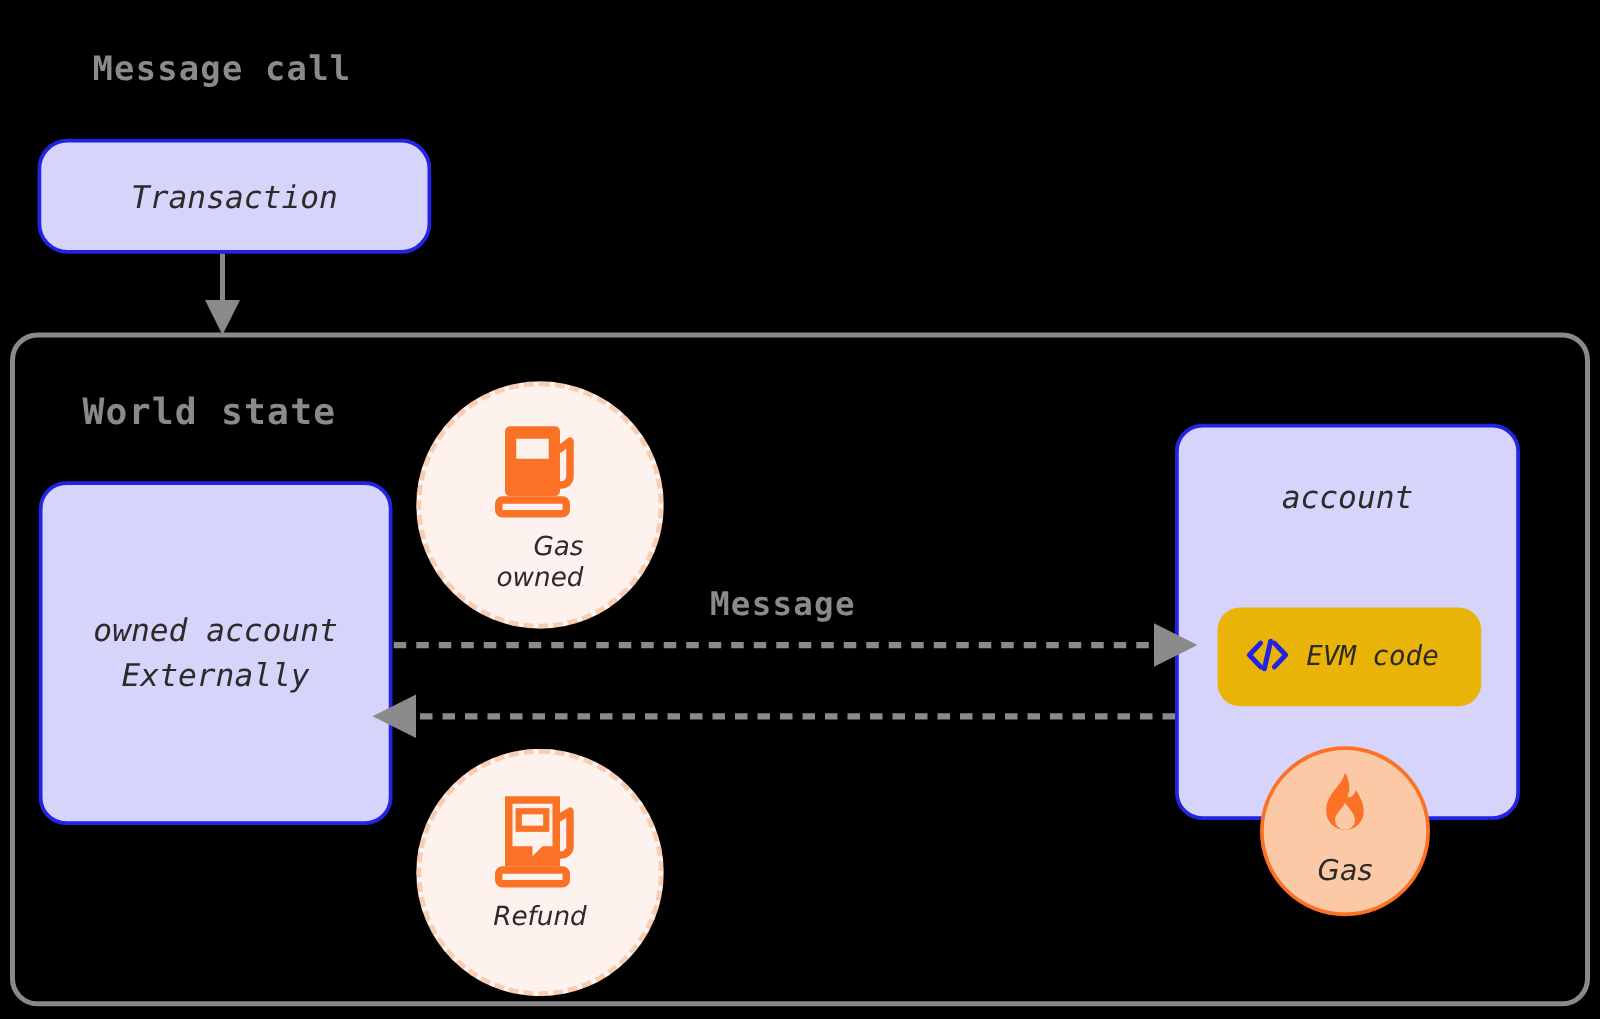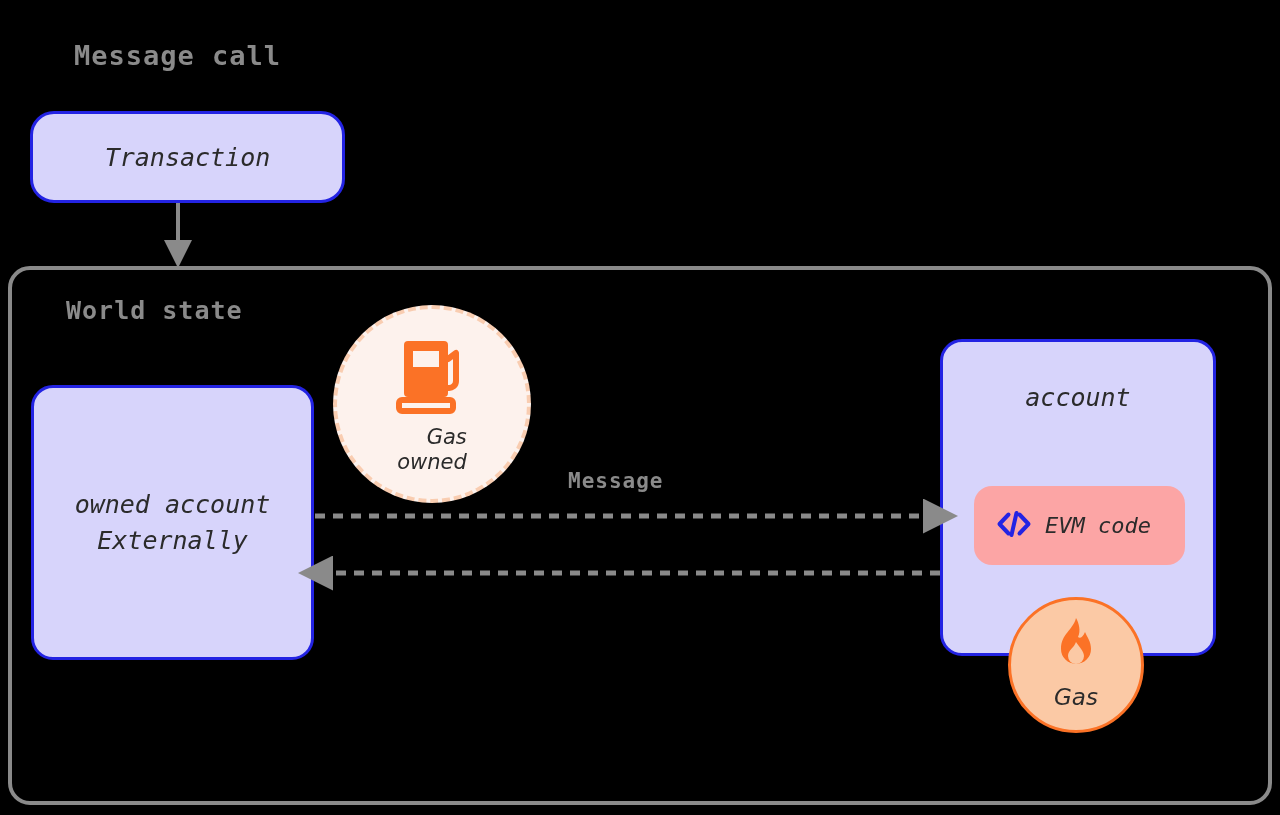--- a/index.html
+++ b/index.html
@@ -30,27 +30,27 @@
     letter-spacing: 1px;
     white-space: nowrap;
   }
   #message-call-title {
     left: 74px;
     top: 40px;
     font-size: 27px;
   }
   #world-state-title {
     left: 66px;
-    top: 296px;
-    font-size: 25px;
+    top: 312px;
+    font-size: 29px;
   }
   #message-label {
     left: 568px;
     top: 469px;
-    font-size: 21px;
+    font-size: 26px;
   }
 
   
   .node-box {
     position: absolute;
     background: #d7d4fb;
     border: 3px solid #2323e3;
     box-sizing: border-box;
     display: flex;
     flex-direction: column;
@@ -102,21 +102,21 @@
     border-radius: 22px;
   }
 
   
   #evm-code-chip {
     position: absolute;
     left: 974px;
     top: 486px;
     width: 211px;
     height: 79px;
-    background: #fca5a5;
+    background: #eab308;
     border-radius: 18px;
     display: flex;
     align-items: center;
     gap: 13px;
     padding-left: 22px;
     box-sizing: border-box;
   }
   #evm-code-chip .chip-label {
     font-family: "DejaVu Sans Mono", monospace;
     font-style: italic;
@@ -226,20 +226,39 @@
 
         <path d="M52 22 L60 16 L60 44 a7 7 0 0 1 -8 7" fill="none" stroke="#fb7226" stroke-width="6" stroke-linecap="round" stroke-linejoin="round"></path>
       </svg>
     </span>
     <div class="circle-label">
       <div>Gas</div>
       <div>owned</div>
     </div>
   </div>
 
+  <div class="dashed-circle" id="refund-circle">
+    <span>
+      <svg width="72" height="78" viewBox="0 0 72 78" aria-hidden="true">
+
+        <rect x="11" y="7" width="38" height="50" fill="none" stroke="#fb7226" stroke-width="6"></rect>
+
+        <path d="M11 44 L30 44 L30 52 L38 44 L49 44 L49 60 L11 60 Z" fill="#fb7226"></path>
+
+        <rect x="19" y="16" width="22" height="14" fill="none" stroke="#fb7226" stroke-width="5"></rect>
+
+        <rect x="3" y="63" width="54" height="11" rx="3" fill="none" stroke="#fb7226" stroke-width="6"></rect>
+
+        <path d="M50 22 L60 16 L60 44 a7 7 0 0 1 -8 7" fill="none" stroke="#fb7226" stroke-width="6" stroke-linecap="round" stroke-linejoin="round"></path>
+      </svg>
+    </span>
+    <div class="circle-label">
+      <div>Refund</div>
+    </div>
+  </div>
 
   <div id="gas-badge">
     <span>
       <svg width="58" height="62" viewBox="0 0 58 62" aria-hidden="true">
         <path d="M29 2 C26 14 14 18 14 33 a15 15 0 0 0 30 0 c0 -8 -4 -12 -6 -17 c-2 5 -5 7 -7 5 c3 -6 1 -14 -2 -19 Z" fill="#fb7226"></path>
         <path d="M29 26 c-2 6 -8 8 -8 14 a8 8 0 0 0 16 0 c0 -5 -5 -9 -8 -14 Z" fill="#fbc9a5"></path>
       </svg>
     </span>
     <div class="circle-label">Gas</div>
   </div>

